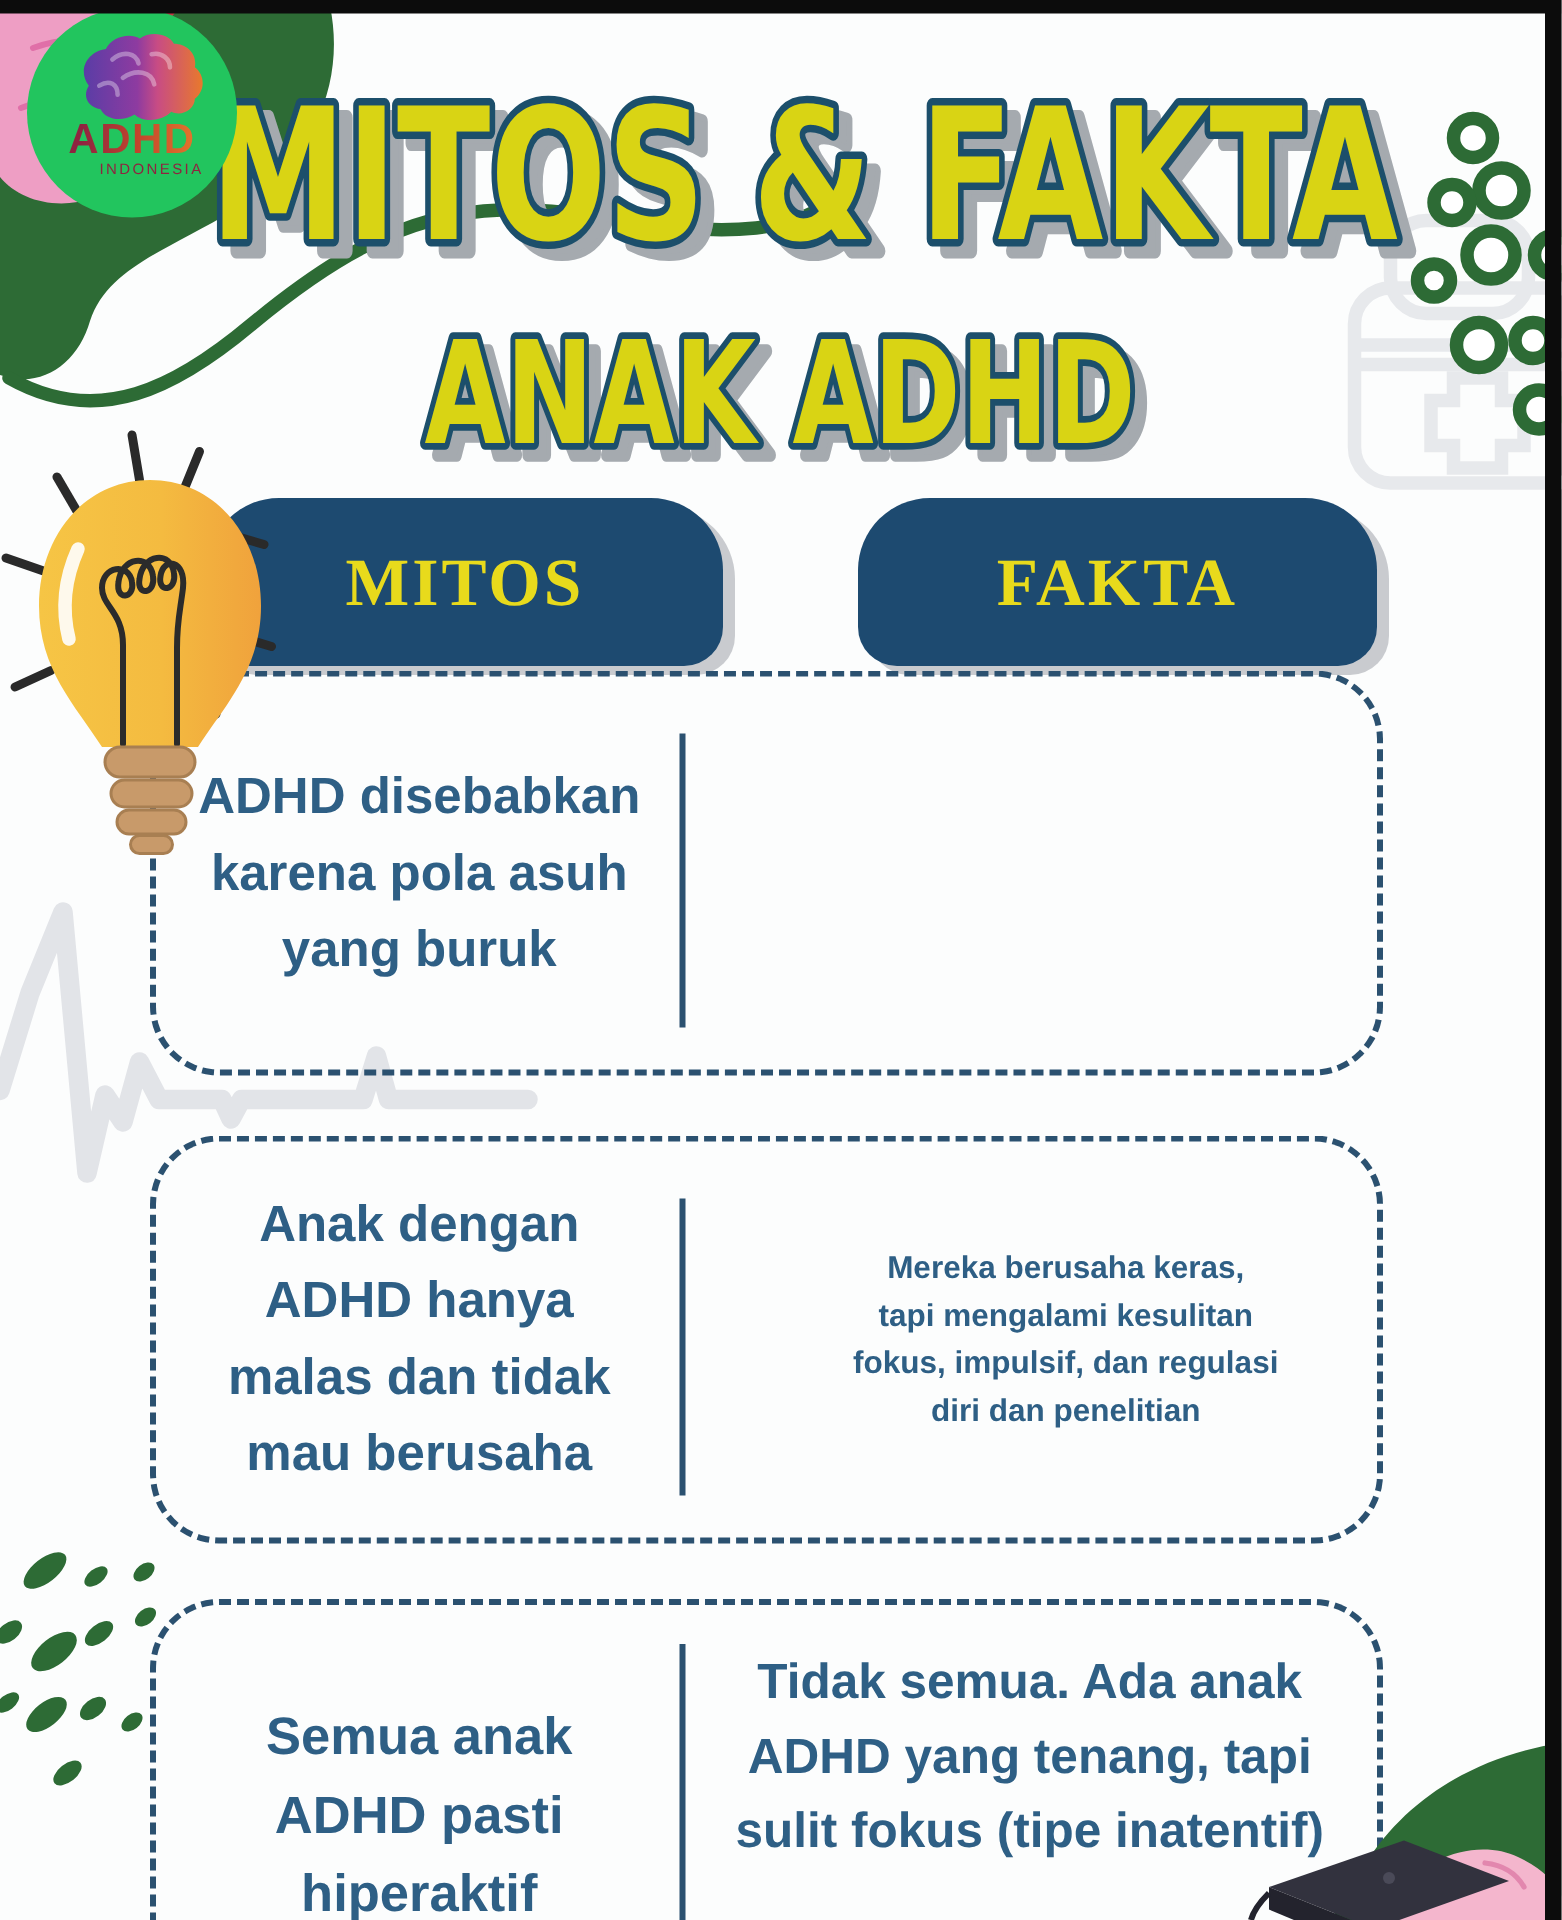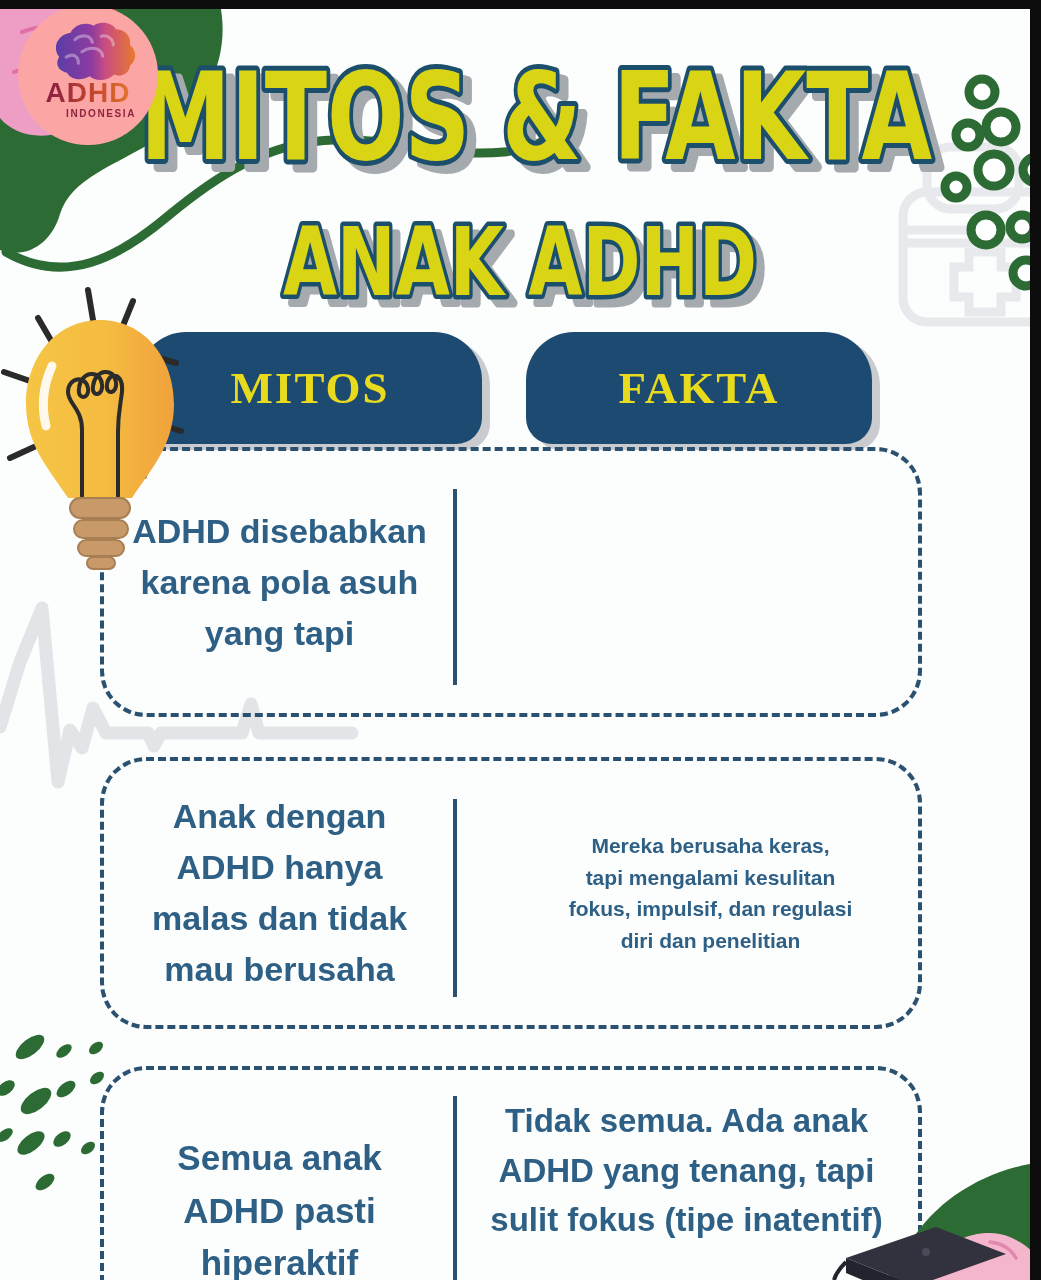--- a/index.html
+++ b/index.html
@@ -15,47 +15,47 @@
   
   .title-svg{position:absolute;left:0;top:0;width:1041px;height:330px;z-index:2;overflow:visible;}
   .title-text{font-family:"DejaVu Sans",sans-serif;font-weight:bold;}
 
   
   .col-header{position:absolute;top:332px;height:112px;background:#1d4a70;
       border-radius:48px 48px 26px 26px;display:flex;align-items:center;justify-content:center;
       color:#e8da1c;font-weight:bold;font-size:45px;letter-spacing:2px;z-index:3;
       box-shadow:8px 6px 0 rgba(158,163,169,.55);font-family:Liberation Serif, serif;}
   .col-header.mitos{left:138px;width:344px;}
-  .col-header.fakta{left:526px;width:346px;}
+  .col-header.fakta{left:572px;width:346px;}
 
   
   .row{position:absolute;left:100px;width:822px;border:4px dashed #2b5170;border-radius:46px;
        box-sizing:border-box;display:flex;background:transparent;z-index:4;}
   .row1{top:447px;height:270px;}
   .row2{top:757px;height:272px;gap:48px;}
   .row3{top:1066px;height:310px;}
   .cell{display:flex;align-items:center;justify-content:center;text-align:center;
         color:#2e5f85;font-weight:bold;white-space:pre-line;line-height:1.5;}
   .cell.myth{flex:0 0 351px;font-size:34px;}
   .cell.fact{flex:1 1 auto;font-size:32px;}
   .cell.tight{font-size:21px;}
   .row3 .cell{align-items:flex-start;}
   .row3 .cell.myth{padding-top:62px;font-size:35px;}
   .row3 .cell.fact{padding-top:26px;font-size:33px;}
   .divider{position:absolute;left:349px;top:38px;bottom:28px;width:4px;background:#2b5170;}
   .row3 .divider{top:26px;bottom:-60px;}
 
   
-  .logo{position:absolute;left:18px;top:5px;width:140px;height:140px;background:#fca5a5;border-radius:50%;
+  .logo{position:absolute;left:18px;top:5px;width:140px;height:140px;background:#22c55e;border-radius:50%;
         z-index:5;display:flex;flex-direction:column;align-items:center;justify-content:flex-start;
         padding-top:14px;box-sizing:border-box;}
   .logo-brand{font-size:28px;font-weight:bold;letter-spacing:1px;line-height:1;margin-top:-4px;
         background:linear-gradient(90deg,#8f2440 10%,#c2452c 55%,#e2752c 100%);
         -webkit-background-clip:text;background-clip:text;color:transparent;}
-  .logo-sub{font-size:10px;font-weight:bold;color:#8f2440;letter-spacing:1.6px;margin-top:1px;padding-left:26px;}
+  .logo-sub{font-size:10px;font-weight:normal;color:#8f2440;letter-spacing:1.6px;margin-top:1px;padding-left:26px;}
 </style>
 </head>
 <body>
 
 <div class="page">
 
   <svg class="layer z1" viewBox="0 0 1041 1280">
 
     <path d="M0,4 L220,4 C230,52 212,106 156,140 C112,167 72,178 60,214 C52,242 28,260 0,250 Z" fill="#2d6b35"></path>
 
@@ -116,21 +116,21 @@
     <span>MITOS</span>
   </div>
   <div class="col-header fakta">
 
     <span>FAKTA</span>
   </div>
 
   <div class="row row1">
     <div class="cell myth">ADHD disebabkan
 karena pola asuh
-yang tapi</div>
+yang buruk</div>
     <div class="divider"></div>
   </div>
 
   <div class="row row2">
     <div class="cell myth">Anak dengan
 ADHD hanya
 malas dan tidak
 mau berusaha</div>
     <div class="divider"></div>
     <div class="cell fact tight">Mereka berusaha keras,

